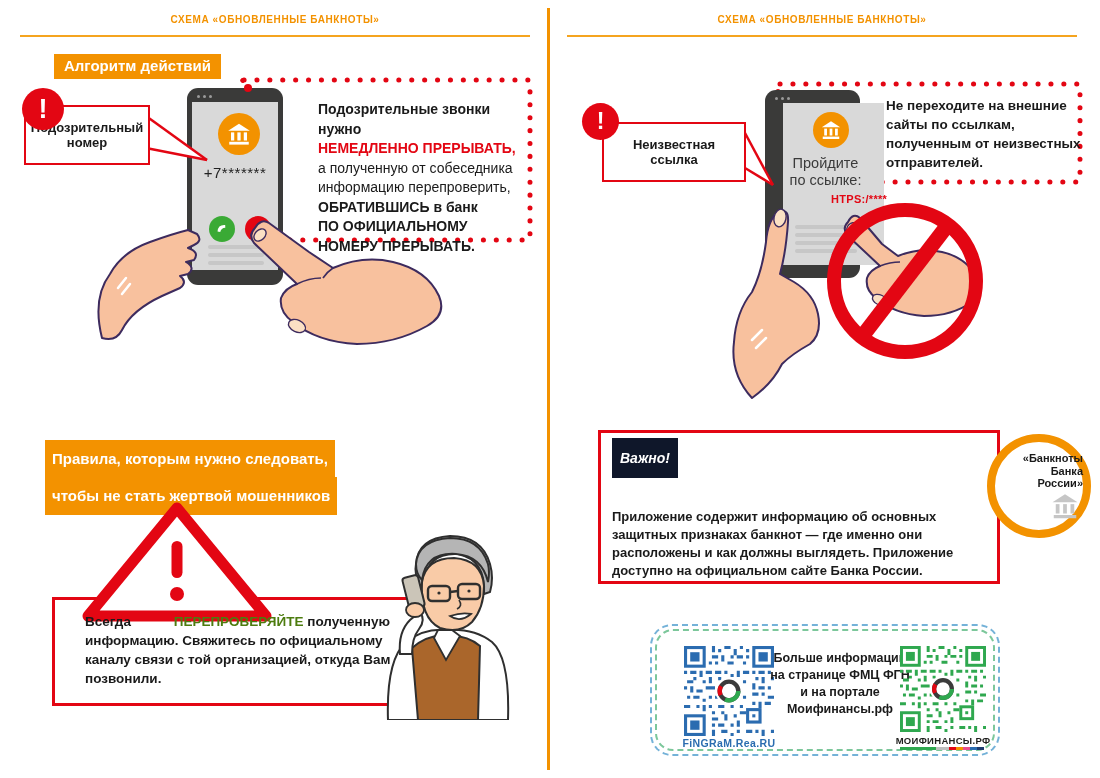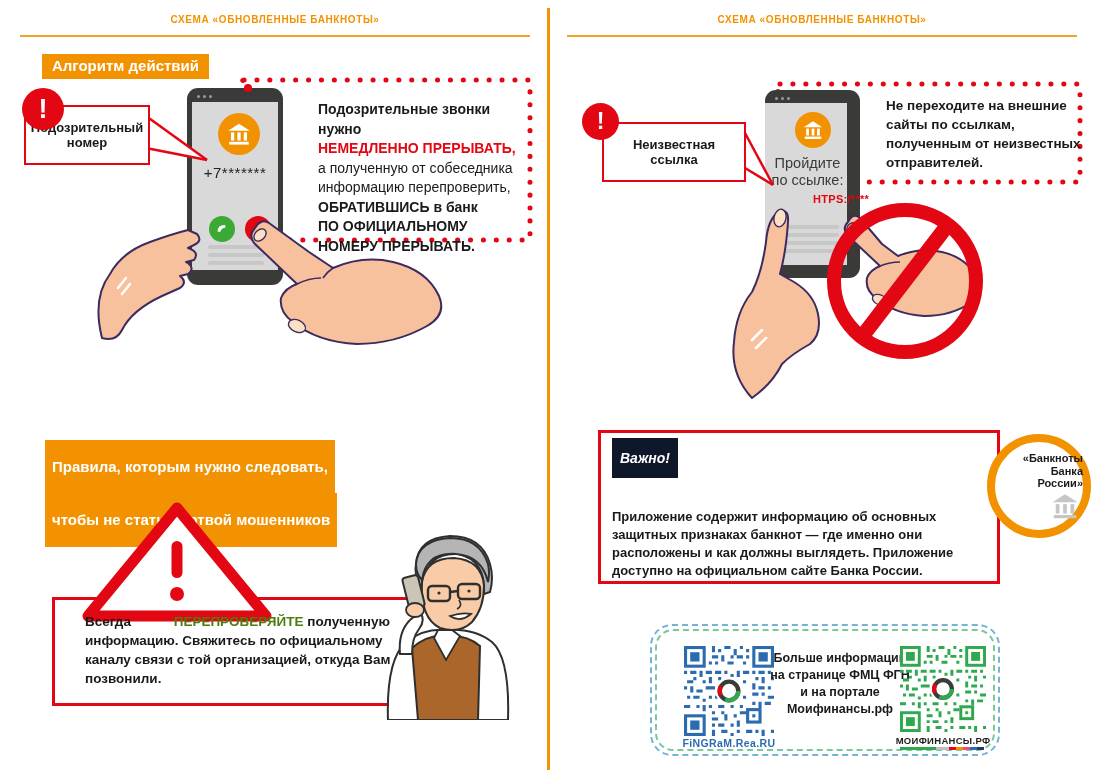--- a/index.html
+++ b/index.html
@@ -6,23 +6,23 @@
   .canvas{position:relative;width:1100px;height:778px;background:#fff;overflow:hidden;
           font-family:"Liberation Sans",sans-serif;color:#1a1a1a;}
   .abs{position:absolute;}
   
   .panel-header{position:absolute;top:14px;font-weight:bold;font-size:10px;letter-spacing:.6px;
                 color:#F39200;text-align:center;}
   .header-rule{position:absolute;top:35px;height:2px;background:#F5A41F;}
   .divider{position:absolute;left:547px;top:8px;width:3px;height:762px;background:#F39200;}
   
   .tag{position:absolute;background:#F39200;color:#fff;font-weight:bold;font-size:15px;
-       padding:4px 10px;line-height:1.1;}
+       padding:4px 10px;line-height:1.1;margin-left:12px;}
   .tag2 span{display:inline-block;background:#F39200;color:#fff;font-weight:bold;font-size:15px;
-       padding:18px 7px;line-height:1.15;}
+       padding:10px 7px;line-height:1.15;}
   
   .callout{position:absolute;background:#fff;border:2.5px solid #E30613;font-weight:bold;
            font-size:13px;color:#1a1a1a;display:flex;align-items:center;justify-content:center;
            text-align:center;}
   .excl{position:absolute;background:#E30613;border-radius:50%;color:#fff;font-weight:bold;
         display:flex;align-items:center;justify-content:center;}
   
   .phone{position:absolute;background:#3A3A39;border-radius:11px;}
   .screen{position:absolute;background:#D9D9D9;}
   .menudots{position:absolute;display:flex;gap:3px;}
@@ -213,21 +213,21 @@
     <div>полученным от неизвестных</div>
     <div>отправителей.</div>
   </div>
 
   <div class="phone" style="left:765px;top:90px;width:95px;height:188px;">
     <div class="menudots" style="left:10px;top:7px;">
         <i></i>
         <i></i>
         <i></i>
       </div>
-    <div class="screen" style="left:0;top:13px;width:82px;height:162px;">
+    <div class="screen" style="left:18px;top:13px;width:101px;height:162px;">
       <div class="bankcircle" style="left:30px;top:9px;width:36px;height:36px;">
         <svg width="22" height="22" fill="#fff">
             <use href="#bank"></use>
           </svg>
       </div>
       <div class="abs" style="left:0;top:52px;width:85px;text-align:center;font-size:14.5px;color:#3a3a3a;line-height:17px;">
         <div>Пройдите</div>
         <div>по ссылке:</div>
       </div>
       <div class="abs" style="left:8px;top:90px;font-size:11px;font-weight:bold;color:#E30613;letter-spacing:.3px;margin-left:40px;">HTPS:/****</div>

